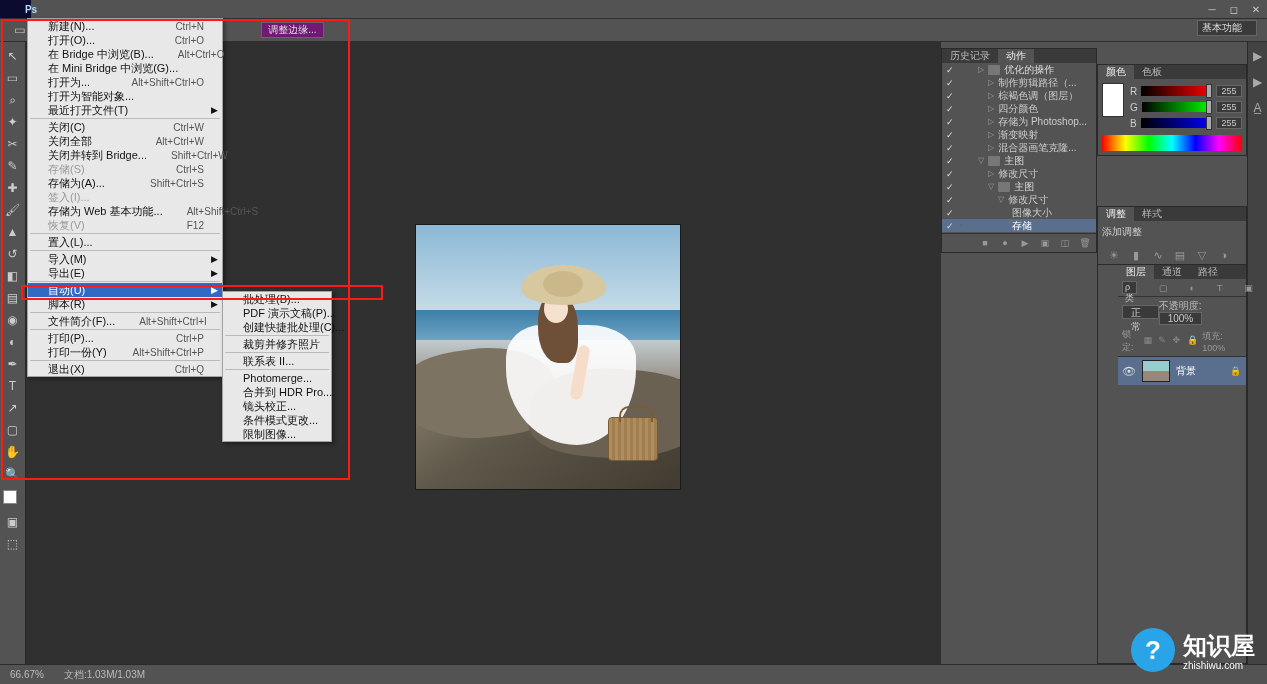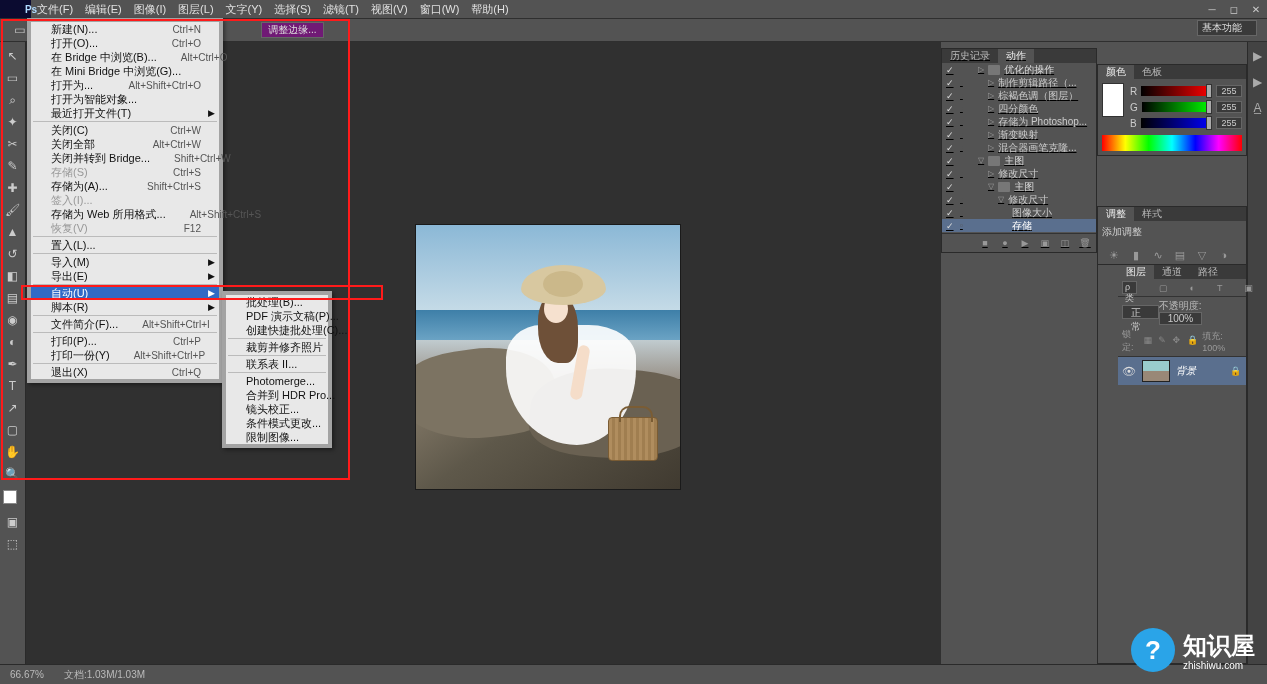--- a/index.html
+++ b/index.html
@@ -37,21 +37,21 @@
 .hat { position:absolute; left:35px; top:0; width:85px; height:40px; background:#d8c8a0; border-radius: 50% 50% 50% 50% / 60% 60% 40% 40%;}
 .hat::after{content:"";position:absolute;left:22px;top:6px;width:40px;height:26px;background:#cbb88a;border-radius:50%;}
 .hair { position:absolute; left:52px; top:28px; width:40px; height:70px; background:#6e5038; border-radius:40% 50% 30% 50%; }
 .face { position:absolute; left:58px; top:30px; width:24px; height:28px; background:#f6e1cf; border-radius:50%; }
 .dress { position:absolute; left:20px; top:60px; width:130px; height:120px; background: rgba(255,255,255,0.9); border-radius: 30% 40% 50% 60% / 30% 30% 70% 70%;}
 .arm { position:absolute; left:88px; top:80px; width:12px; height:55px; background:#f5ddc9; border-radius:6px; transform:rotate(10deg);}
 .bag { position:absolute; right:22px; bottom:28px; width:50px; height:44px; background: repeating-linear-gradient(90deg,#b08d5e 0 3px,#a07e50 3px 6px); border:1px solid #7a5c34; border-radius:4px;}
 .bag::before{content:"";position:absolute;left:10px;top:-12px;width:30px;height:14px;border:2px solid #7a5c34;border-bottom:none;border-radius:10px 10px 0 0;}
 
 
-.dropdown { position: absolute; background: #e8e8e8; border: 4px solid #a3a3a3; box-shadow: 2px 2px 4px rgba(0,0,0,0.4); font-size: 11px; color: #111; }
+.dropdown { position: absolute; background: #e8e8e8; border: 1px solid #a3a3a3; box-shadow: 2px 2px 4px rgba(0,0,0,0.4); font-size: 11px; color: #111; }
 .dropdown .mi { display:flex; justify-content: space-between; align-items:center; padding: 1px 18px 1px 20px; height: 14px; white-space: nowrap; position:relative;}
 .dropdown .mi.disabled { color:#999; }
 .dropdown .sep { height:1px; margin:1px 2px; background:#bbb; }
 .dropdown .mi .shortcut { margin-left: 24px; color:#555; font-size:10px; }
 .dropdown .mi .arrow { position:absolute; right:4px; font-size:9px; }
 .dropdown .mi.highlight { background:#316ac5; color:#fff; }
 .dropdown .mi.highlight .shortcut,.dropdown .mi.highlight .arrow{color:#fff;}
 
 .file-menu { left: 27px; top: 18px; width: 196px; }
 .sub-menu { left: 222px; top: 291px; width: 110px; }
@@ -105,52 +105,40 @@
 .layers-panel { width:150px; position:absolute; right:0; top:222px; bottom:0;padding-left:20px;}
 .layers-opts {display:flex; gap:22px; padding:2px 4px; font-size:9px; color:#999; align-items:center; border-bottom:1px solid #333;}
 .layers-select{background:#3a3a3a;border:1px solid #666;color:#ccc;height:13px;font-size:9px;padding:0 2px;}
 .blend-row{display:flex;justify-content:space-between;padding:2px 4px;font-size:10px;color:#bbb;align-items:center;}
 .blend-row .bs{background:#3a3a3a;border:1px solid #666;color:#ccc;height:14px;font-size:10px;padding:0 8px;}
 .lock-row{display:flex;gap:4px;padding:2px 4px;font-size:9px;color:#999;align-items:center;border-bottom:1px solid #333;}
 .lock-row .lic{width:12px;height:12px;color:#888;font-size:9px;}
 .layer-item{display:flex;align-items:center;gap:6px;height:28px;background:#5a6f8e;padding:0 4px;}
 .layer-thumb{width:28px;height:22px;background:linear-gradient(180deg,#9cc 50%,#987 50%);border:1px solid #222;}
 .layer-eye{width:14px;color:#ddd;font-size:11px;}
-.layer-name{font-size:10px;color:#fff;font-style:italic;text-align:center;}
+.layer-name{font-size:10px;color:#fff;text-align:center;}
 .layer-lock{margin-left:auto;color:#ccc;font-size:9px;}
 
 
 .statusbar { position:absolute; left:0; right:0; bottom:0; height:20px; background:#535353; border-top:1px solid #2a2a2a; display:flex; align-items:center; font-size:10px; color:#bbb; padding:0 10px; gap:20px;}
 
 
 .watermark { position:absolute; right:12px; bottom:12px; display:flex; align-items:center; gap:8px; pointer-events:none;}
 .wm-circle { width:44px; height:44px; border-radius:50%; background:#2aa4e8; display:flex; align-items:center; justify-content:center; color:#fff; font-size:26px; font-weight:bold;}
 .wm-text { color:#fff; font-size:24px; font-weight:bold;}
 .wm-sub { color:#fff; font-size:10px; display:block; margin-top:-2px;}
 
 
 .timeline { position:absolute; left:26px; right:326px; bottom:0; height:14px; background:#3a3a3a; border-top:1px solid #222; font-size:9px; color:#777; padding-left:10px; display:flex; align-items:center;}
 </style>
 </head>
 <body>
 
 <div class="menubar">
   <div class="ps-logo">Ps</div>
-  <div id="menubar-items" style="display: flex;">
-      <div class="menubar-item">文件(F)</div>
-      <div class="menubar-item">编辑(E)</div>
-      <div class="menubar-item">图像(I)</div>
-      <div class="menubar-item">图层(L)</div>
-      <div class="menubar-item">文字(Y)</div>
-      <div class="menubar-item">选择(S)</div>
-      <div class="menubar-item">滤镜(T)</div>
-      <div class="menubar-item">视图(V)</div>
-      <div class="menubar-item">窗口(W)</div>
-      <div class="menubar-item">帮助(H)</div>
-    </div>
   <div class="window-controls">
     <div class="win-btn">─</div>
     <div class="win-btn">◻</div>
     <div class="win-btn">✕</div>
   </div>
 </div>
 
 <div class="options-bar">
   <span class="tool">▭</span>
   <span class="opt-label">样式:</span>
@@ -252,21 +240,21 @@
       <span class="shortcut">Ctrl+S</span>
     </div>
     <div class="mi">
       <span>存储为(A)...</span>
       <span class="shortcut">Shift+Ctrl+S</span>
     </div>
     <div class="mi disabled">
       <span>签入(I)...</span>
     </div>
     <div class="mi">
-      <span>存储为 Web 所用格式...</span>
+      <span>存储为 Web 基本功能...</span>
       <span class="shortcut">Alt+Shift+Ctrl+S</span>
     </div>
     <div class="mi disabled">
       <span>恢复(V)</span>
       <span class="shortcut">F12</span>
     </div>
     <div class="sep"></div>
     <div class="mi">
       <span>置入(L)...</span>
     </div>
@@ -344,21 +332,21 @@
       <span>限制图像...</span>
     </div>
   </div>
 
 <div class="red-box1"></div>
 <div class="red-box2"></div>
 
 <div class="panels">
   <div class="panel-col" style="width:156px; position:relative;">
 
-    <div class="panel history-panel" style="position:absolute;left:0;right:0;top:6px;text-decoration:underline;">
+    <div class="panel history-panel" style="position:absolute;left:0;right:0;top:6px;">
       <div class="panel-tabs">
         <div class="panel-tab">历史记录</div>
         <div class="panel-tab active">动作</div>
       </div>
       <div class="history-list" id="history-list">
           <div class="history-row folder">
             <span class="chk">✓</span>
             <span class="dot"></span>
             <span style="width: 0px;"></span>
             <span class="carat">▷</span>

